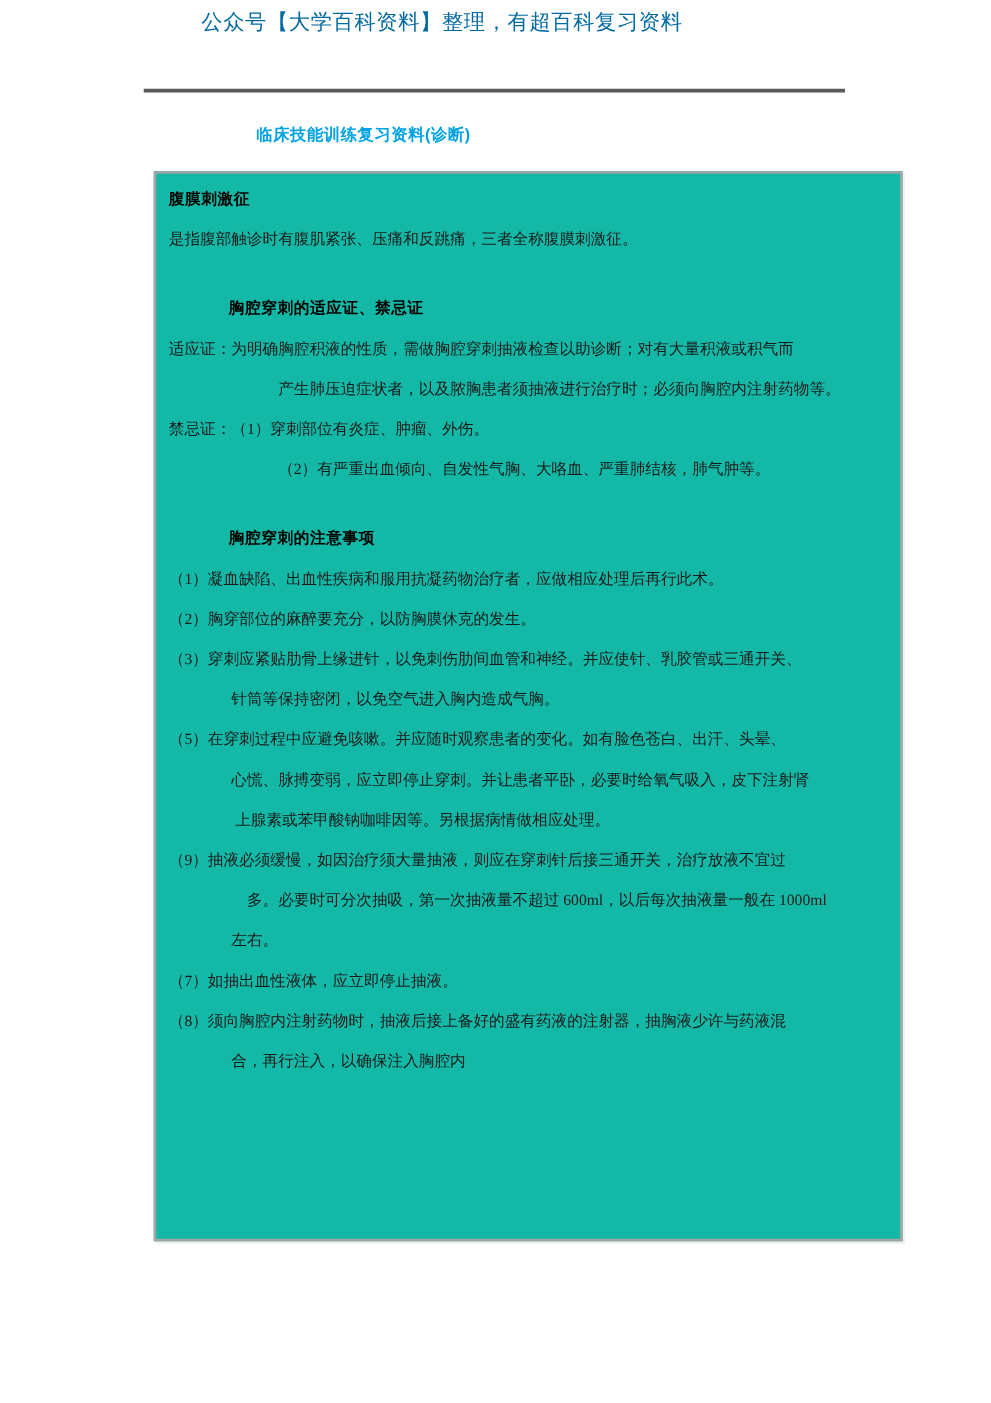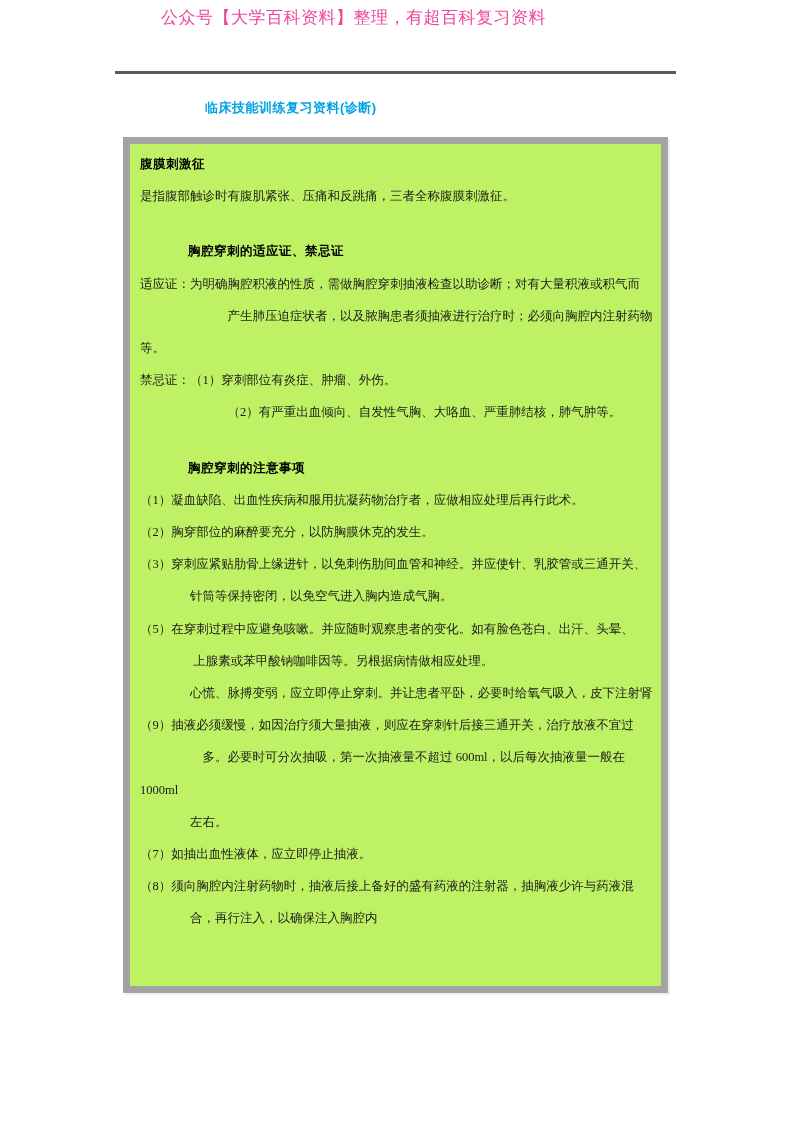--- a/index.html
+++ b/index.html
@@ -13,21 +13,21 @@
     overflow: hidden;
   }
   .page-header {
     position: absolute;
     top: 6px;
     left: 0;
     width: 707px;
     text-align: center;
     font-size: 17px;
     font-weight: 500;
-    color: #ec4899;
+    color: #0369a1;
     letter-spacing: 0.5px;
   }
   .divider {
     position: absolute;
     top: 71px;
     left: 115px;
     width: 561px;
     height: 3px;
     background: #5a5a5a;
   }
@@ -38,25 +38,25 @@
     font-family: Liberation Sans, sans-serif;
     font-size: 13px;
     font-weight: 700;
     color: #00a2e4;
     letter-spacing: 0.5px;
   }
   .content-box {
     position: absolute;
     top: 137px;
     left: 123px;
-    width: 545px;
+    width: 599px;
     height: 856px;
-    border: 7px solid #a3a3a3;
+    border: 2px solid #a3a3a3;
     box-shadow: 2px 2px 0 rgba(0,0,0,0.06);
-    background: #bef264;
+    background: #14b8a6;
     padding: 4px 6px 0 10px;
     overflow: hidden;
   }
   .line {
     line-height: 32.2px;
     font-size: 12.5px;
     white-space: pre-wrap;
     color: #1a1a1a;
   }
   .line.heading {
@@ -84,21 +84,21 @@
     <div class="line">适应证：为明确胸腔积液的性质，需做胸腔穿刺抽液检查以助诊断；对有大量积液或积气而</div>
     <div class="line">　　　　　　　产生肺压迫症状者，以及脓胸患者须抽液进行治疗时；必须向胸腔内注射药物等。</div>
     <div class="line">禁忌证：（1）穿刺部位有炎症、肿瘤、外伤。</div>
     <div class="line">　　　　　　　（2）有严重出血倾向、自发性气胸、大咯血、严重肺结核，肺气肿等。</div>
     <div class="line heading gap-md">胸腔穿刺的注意事项</div>
     <div class="line">（1）凝血缺陷、出血性疾病和服用抗凝药物治疗者，应做相应处理后再行此术。</div>
     <div class="line">（2）胸穿部位的麻醉要充分，以防胸膜休克的发生。</div>
     <div class="line">（3）穿刺应紧贴肋骨上缘进针，以免刺伤肋间血管和神经。并应使针、乳胶管或三通开关、</div>
     <div class="line">　　　　针筒等保持密闭，以免空气进入胸内造成气胸。</div>
     <div class="line">（5）在穿刺过程中应避免咳嗽。并应随时观察患者的变化。如有脸色苍白、出汗、头晕、</div>
+    <div class="line">　　　　心慌、脉搏变弱，应立即停止穿刺。并让患者平卧，必要时给氧气吸入，皮下注射肾</div>
     <div class="line">　　　　 上腺素或苯甲酸钠咖啡因等。另根据病情做相应处理。</div>
-    <div class="line">　　　　心慌、脉搏变弱，应立即停止穿刺。并让患者平卧，必要时给氧气吸入，皮下注射肾</div>
     <div class="line">（9）抽液必须缓慢，如因治疗须大量抽液，则应在穿刺针后接三通开关，治疗放液不宜过</div>
     <div class="line">　　　　　多。必要时可分次抽吸，第一次抽液量不超过 600ml，以后每次抽液量一般在 1000ml</div>
     <div class="line">　　　　左右。</div>
     <div class="line">（7）如抽出血性液体，应立即停止抽液。</div>
     <div class="line">（8）须向胸腔内注射药物时，抽液后接上备好的盛有药液的注射器，抽胸液少许与药液混</div>
     <div class="line">　　　　合，再行注入，以确保注入胸腔内</div>
   </div>
 
 </body></html>

